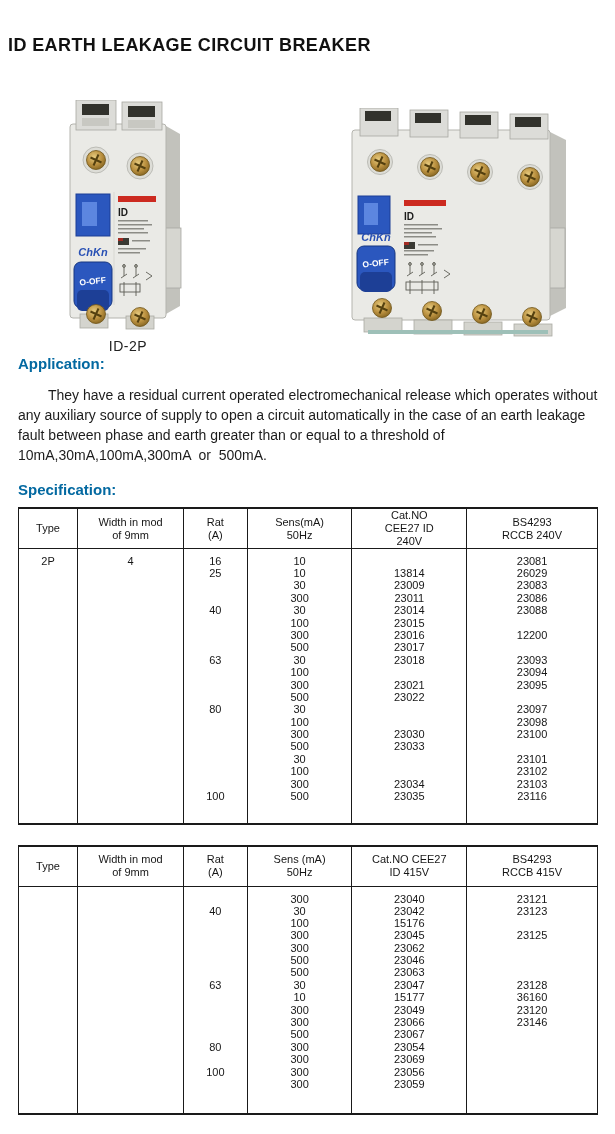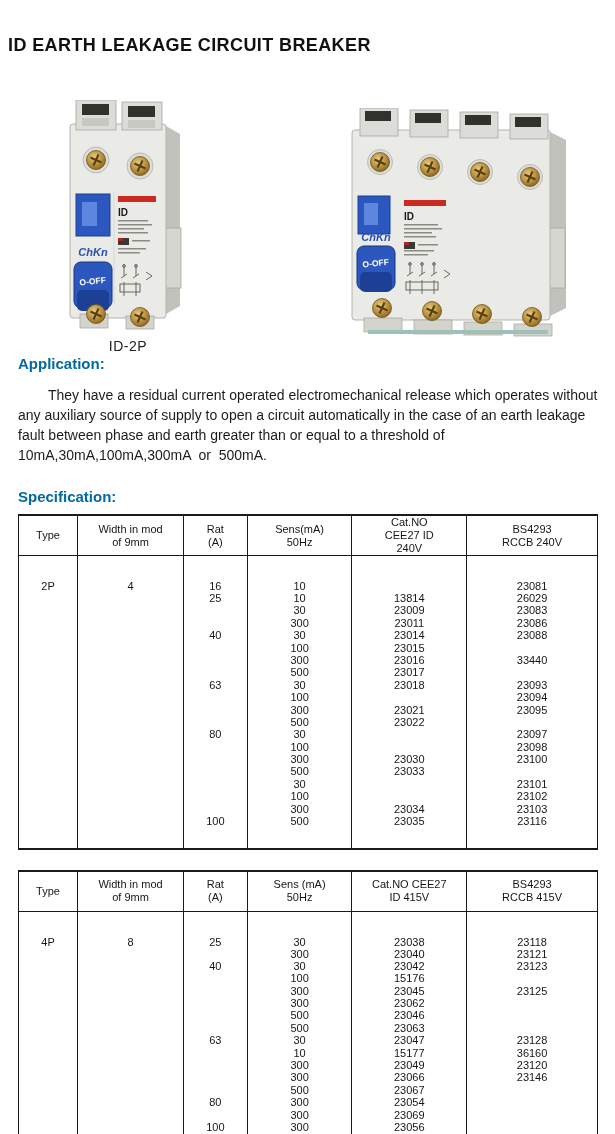--- a/index.html
+++ b/index.html
@@ -37,21 +37,21 @@
     color: #0369a1;
   }
   .app-text {
     margin: 13px 17px 0 18px;
     font-size: 14px;
     line-height: 20px;
     text-indent: 30px;
     white-space: pre-wrap;
     color: #1c1c1c;
   }
-  .spec-heading { margin-top: 23px; }
+  .spec-heading { margin-top: 16px; }
   table.spec-table {
     border-collapse: collapse;
     table-layout: fixed;
     width: 580px;
     margin: 9px 0 0 18px;
     font-size: 11px;
     color: #161616;
     border-bottom: 2px solid #1a1a1a;
   }
   table.spec-table + table.spec-table { margin-top: 20px; }
@@ -67,21 +67,21 @@
     border-bottom: 1px solid #1a1a1a;
     height: 40px;
     vertical-align: middle;
     font-weight: normal;
     font-size: 11px;
     white-space: pre-line;
     line-height: 13px;
   }
   .spec-table tbody tr { height: 12.4px; }
   .spec-table tbody td { line-height: 12px; vertical-align: top; }
-  .spec-table tbody tr:first-child td { padding-top: 24px; }
+  .spec-table tbody tr:first-child td { padding-top: 6px; }
   .spec-table tbody tr:last-child { height: 36px; }
   #spec-table-0 tbody tr:last-child { height: 34px; }
   svg text { font-family: "Liberation Sans", sans-serif; }
 </style>
 </head>
 <body>
 
 <h1 class="page-title">ID EARTH LEAKAGE CIRCUIT BREAKER</h1>
 
 <div class="products">
@@ -328,21 +328,21 @@
         <td>100</td>
         <td>23015</td>
         <td></td>
       </tr>
       <tr>
         <td></td>
         <td></td>
         <td></td>
         <td>300</td>
         <td>23016</td>
-        <td>33440</td>
+        <td>12200</td>
       </tr>
       <tr>
         <td></td>
         <td></td>
         <td></td>
         <td>500</td>
         <td>23017</td>
         <td></td>
       </tr>
       <tr>
@@ -463,28 +463,20 @@
         <th>Sens (mA)
 50Hz</th>
         <th>Cat.NO  CEE27
 ID 415V</th>
         <th>BS4293
 RCCB 415V</th>
       </tr>
     </thead>
   <tbody>
       <tr>
-        <td>4P</td>
-        <td>8</td>
-        <td>25</td>
-        <td>30</td>
-        <td>23038</td>
-        <td>23118</td>
-      </tr>
-      <tr>
         <td></td>
         <td></td>
         <td></td>
         <td>300</td>
         <td>23040</td>
         <td>23121</td>
       </tr>
       <tr>
         <td></td>
         <td></td>

